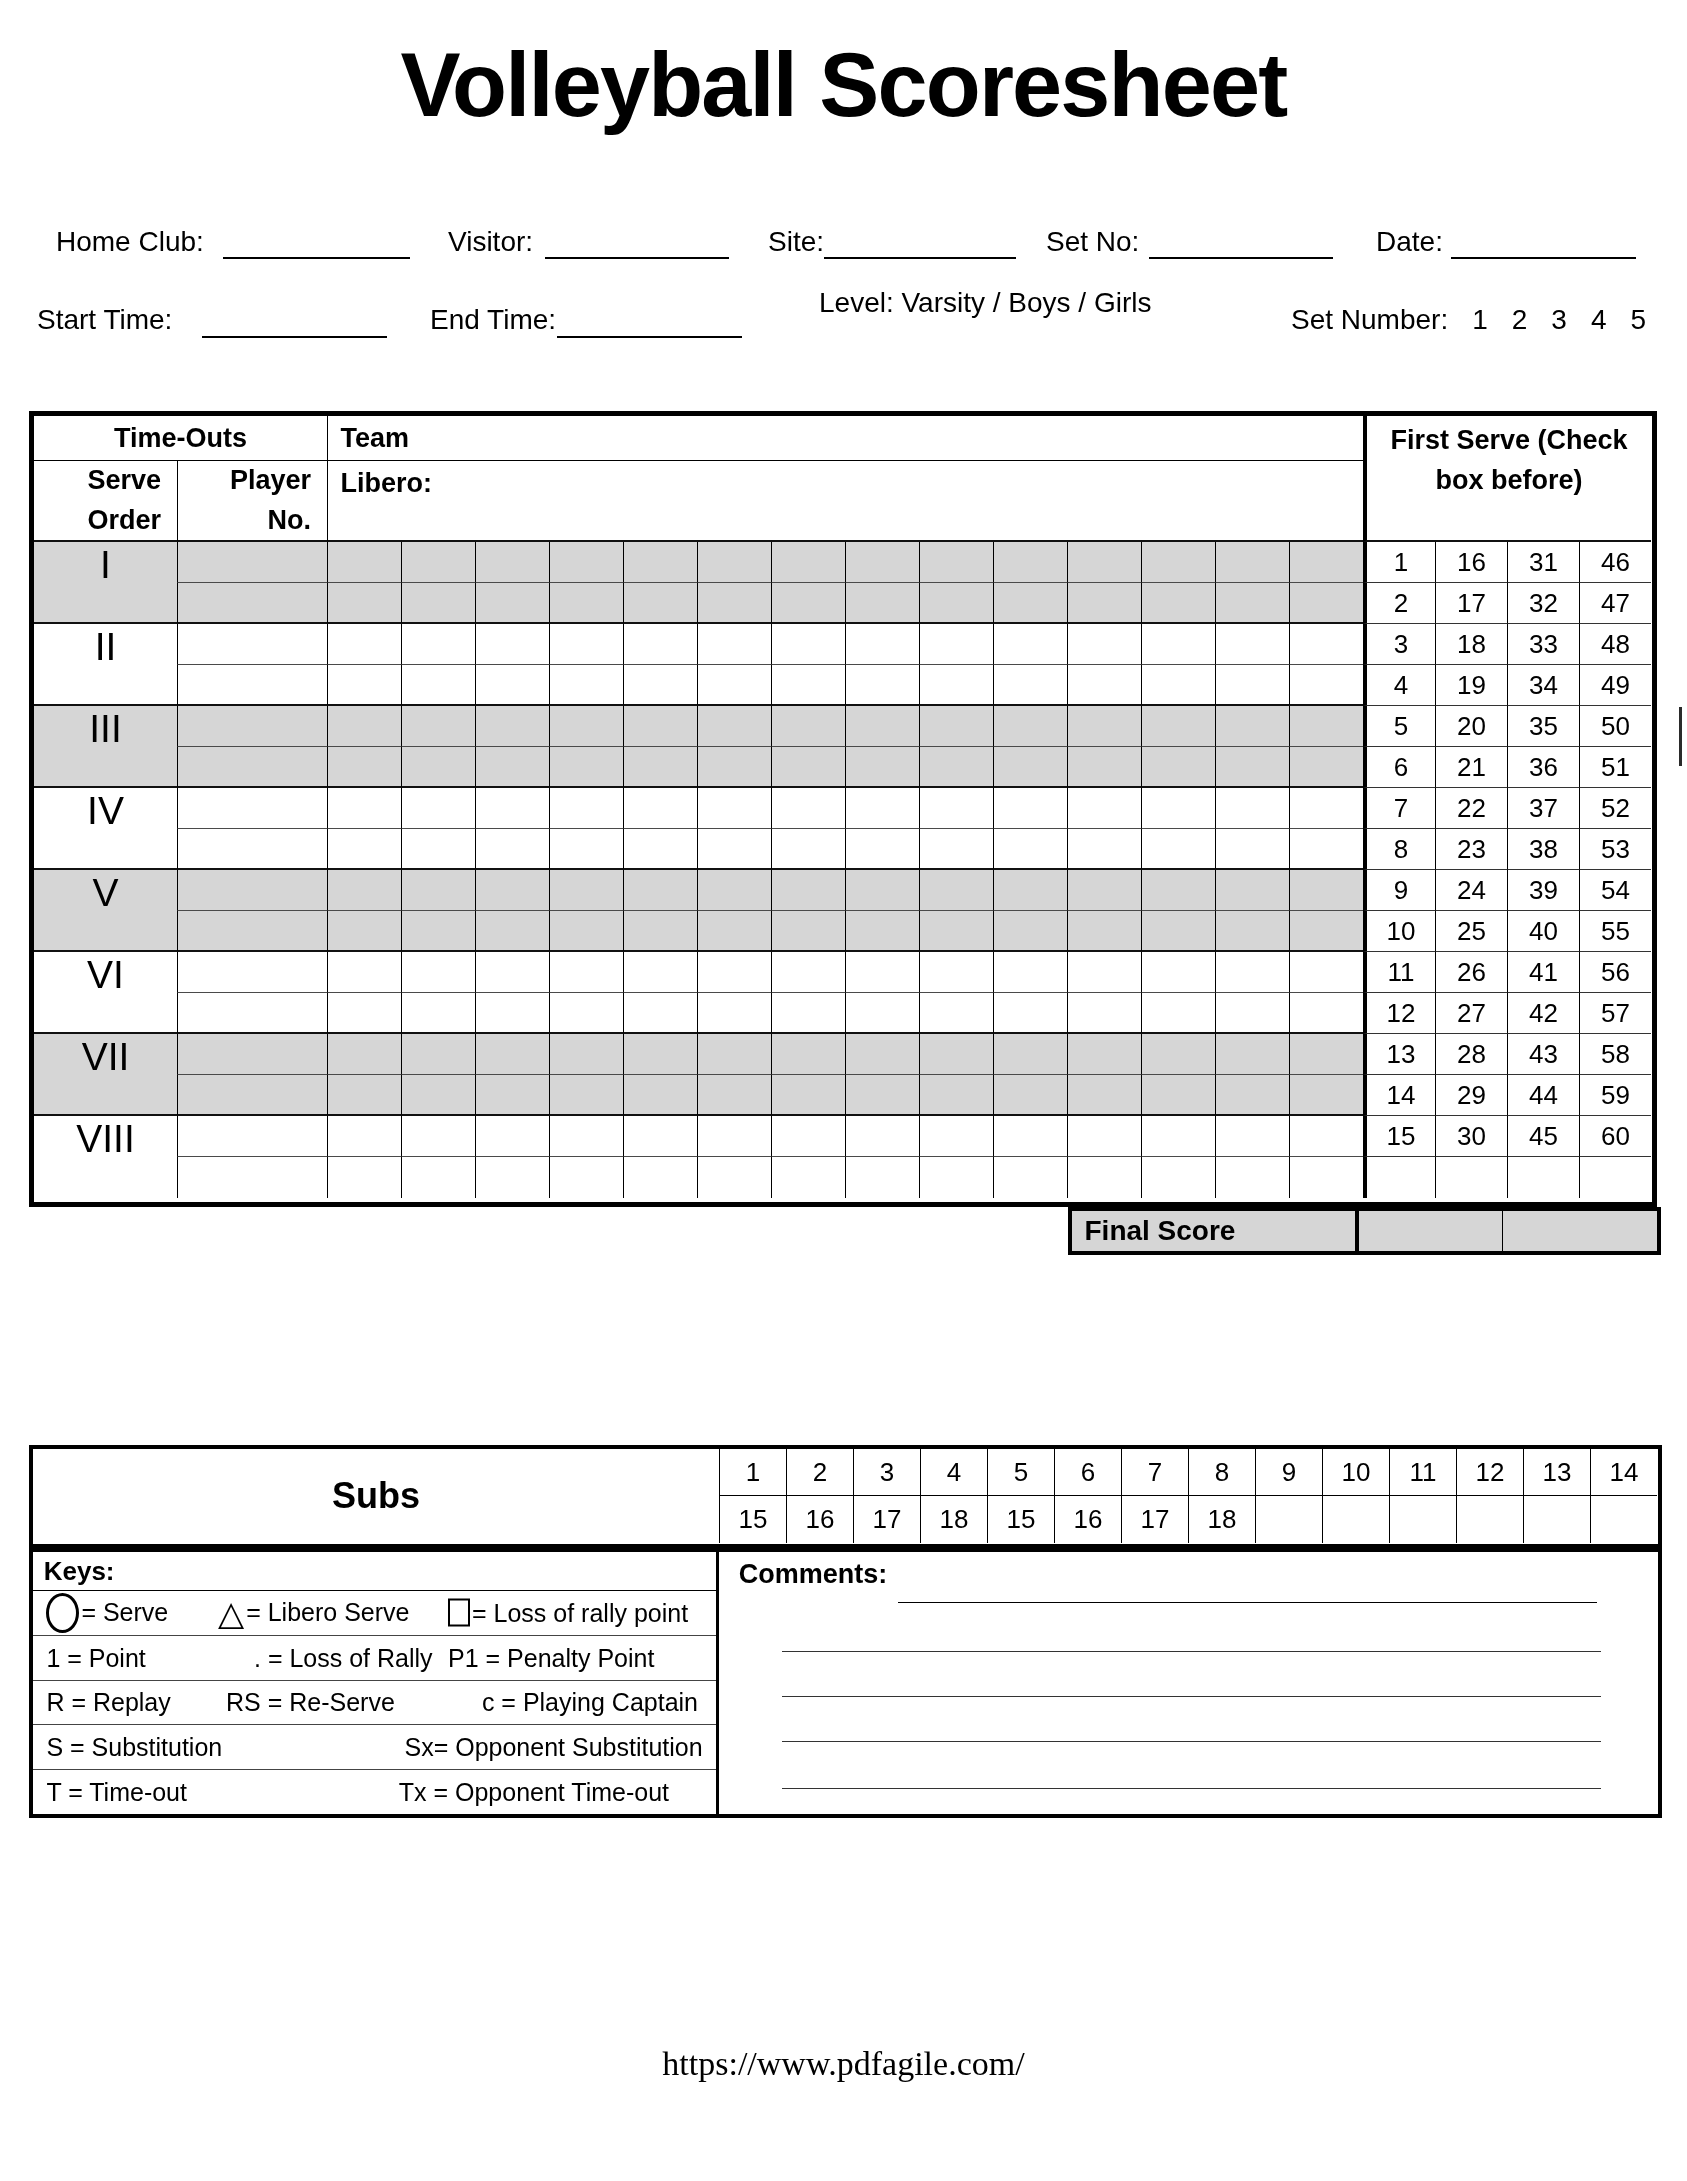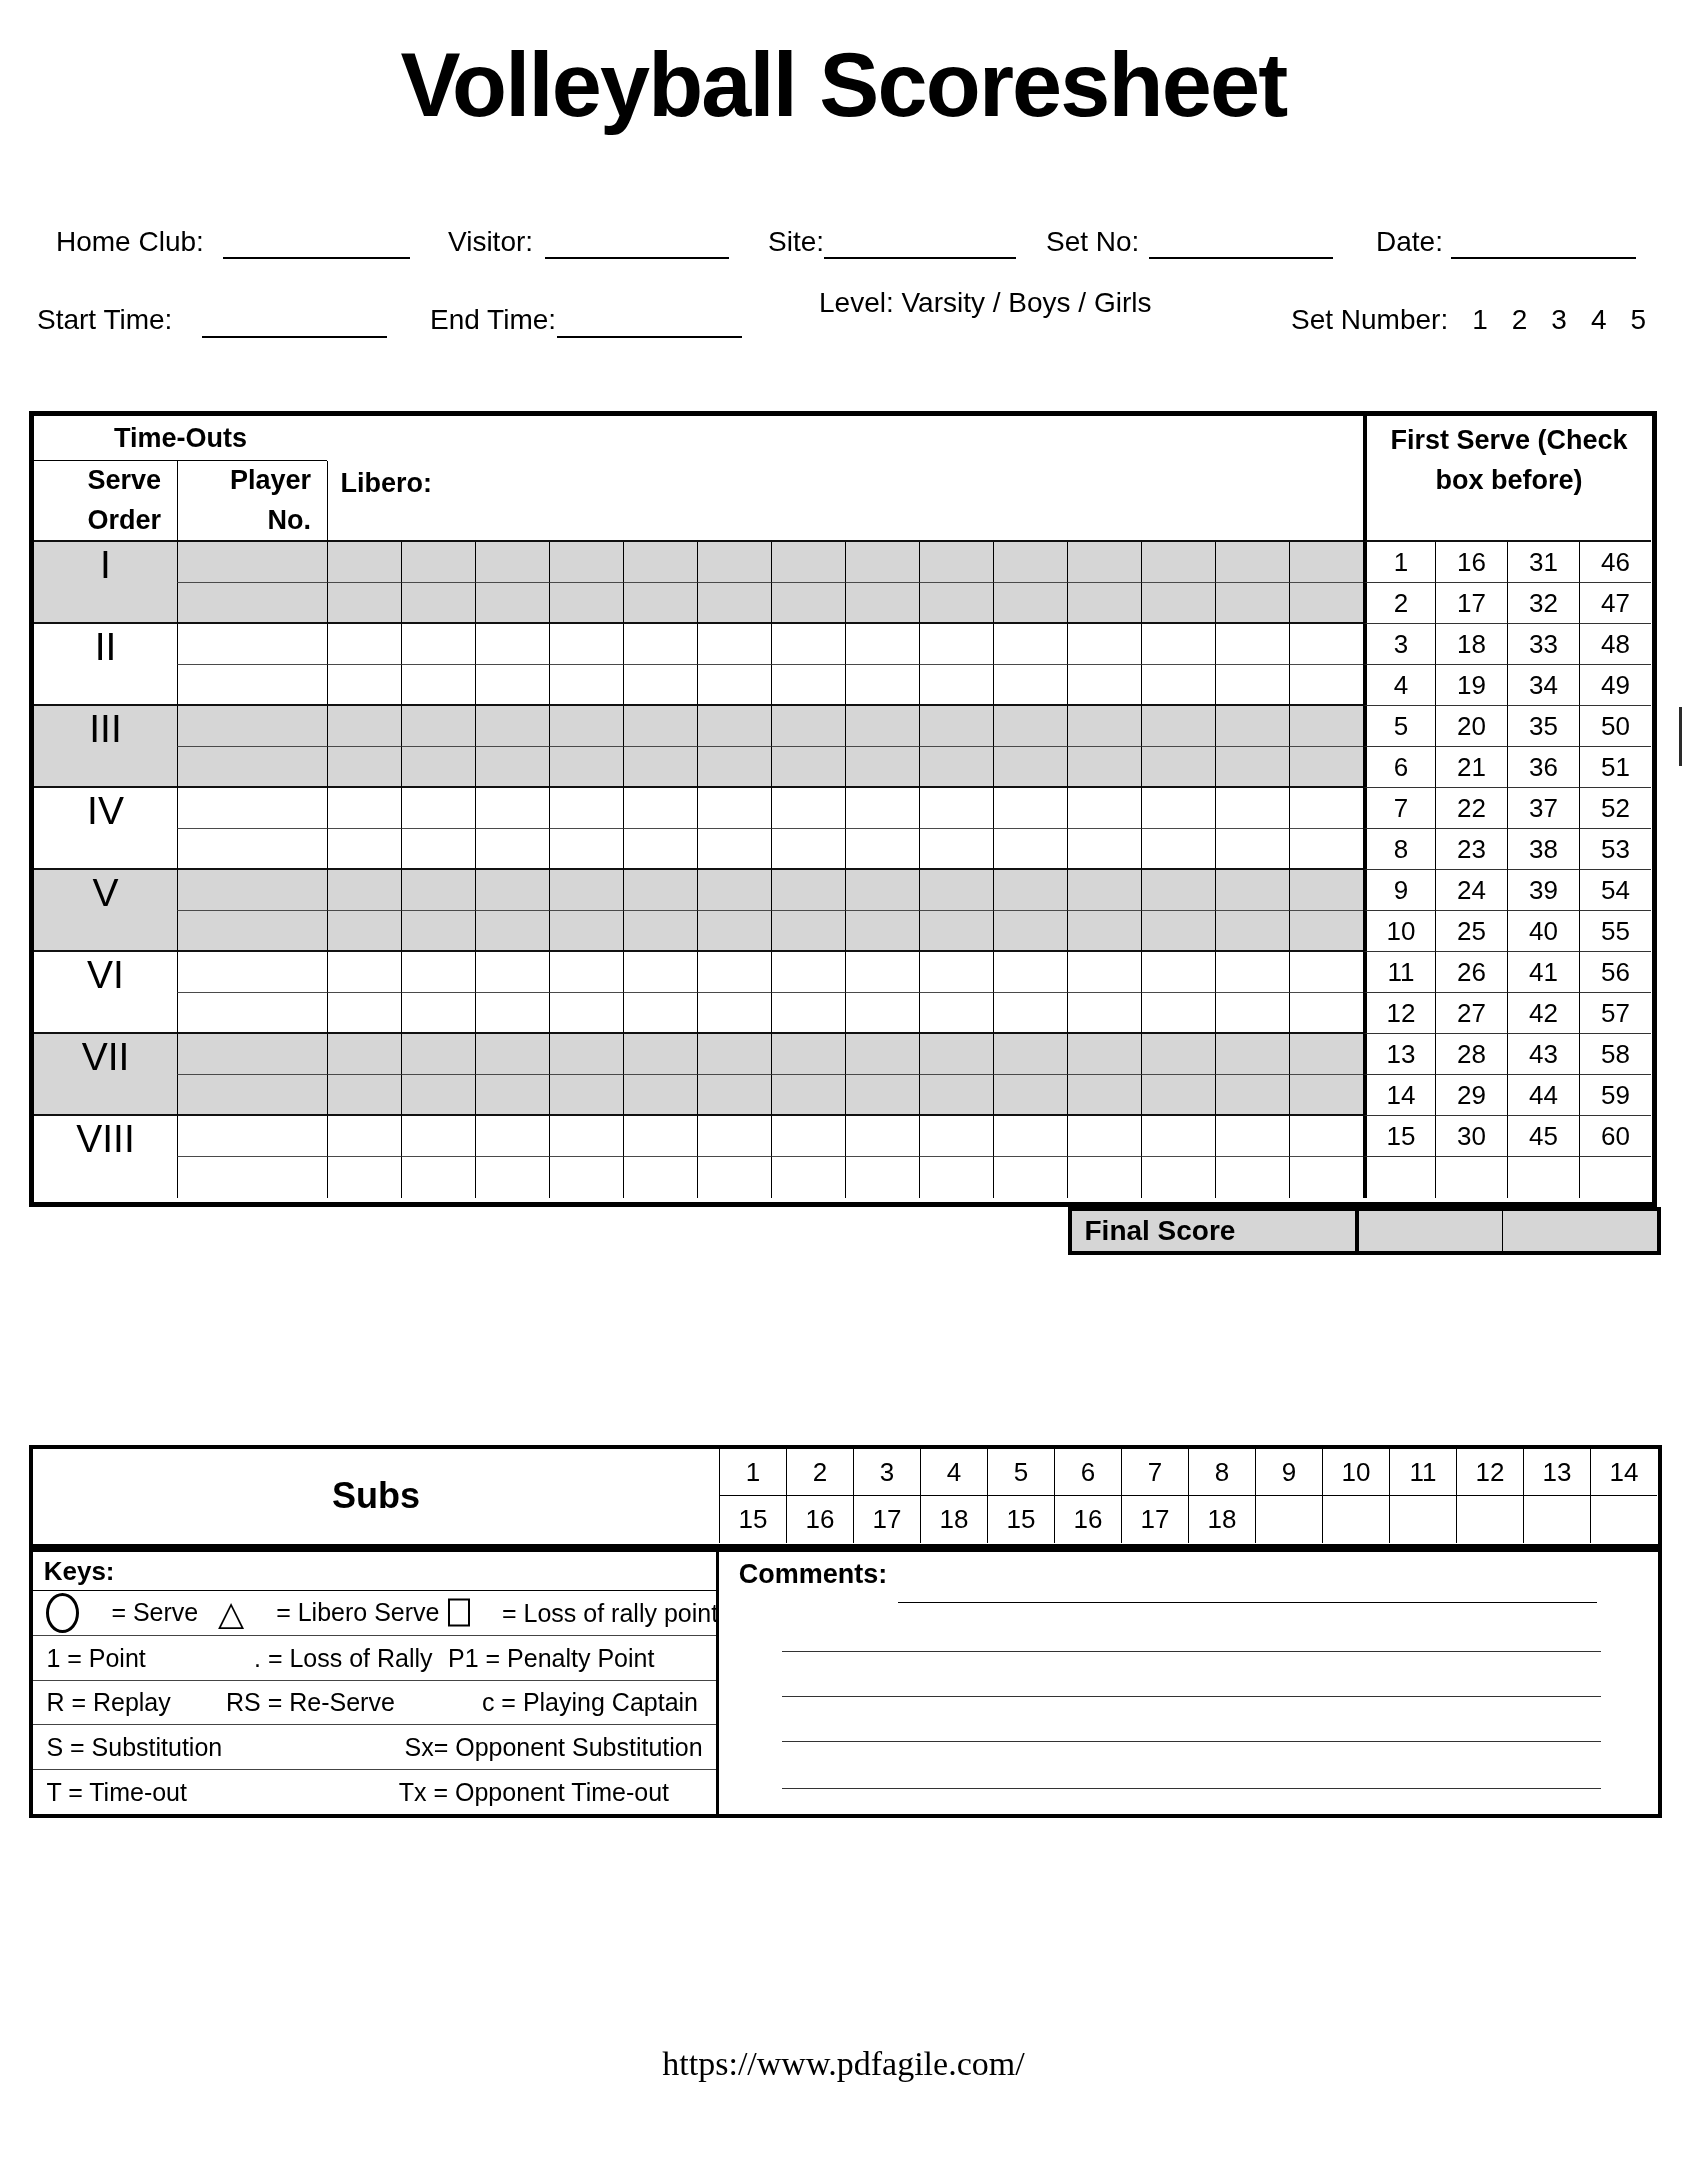--- a/index.html
+++ b/index.html
@@ -59,21 +59,21 @@
     border:4.5px solid #000;box-sizing:border-box;display:flex;background:#fff;}
   #keys-col{width:686px;border-right:3.6px solid #000;box-sizing:border-box;
     display:flex;flex-direction:column;}
   #comments-col{flex:1;position:relative;}
   .keys-title{height:39px;border-bottom:1.8px solid #000;font-weight:700;font-size:26px;
     display:flex;align-items:center;padding-left:10.7px;box-sizing:border-box;}
   .krow{position:relative;flex:1;border-bottom:1.8px solid #444;box-sizing:border-box;}
   .krow:last-child{border-bottom:none;}
   .kitem{position:absolute;top:50%;transform:translateY(-50%);font-size:25px;white-space:nowrap;}
   .kgroup{position:absolute;top:50%;transform:translateY(-50%);display:flex;
-    align-items:center;gap:32px;font-size:25px;white-space:nowrap;}
+    align-items:center;gap:2px;font-size:25px;white-space:nowrap;}
   .sym-circle{width:27px;height:34px;border:3.6px solid #000;border-radius:50%;display:inline-block;}
   .sym-triangle{font-family:"DejaVu Sans",sans-serif;font-size:34px;line-height:1;}
   .sym-square{width:18px;height:24px;border:2.7px solid #000;display:inline-block;}
   .comments-label{position:absolute;left:19.7px;top:7.2px;font-weight:700;font-size:27px;}
   .cline{position:absolute;border-top:1.8px solid #333;height:0;}
   .cline.first{border-top-color:#000;}
   
   .footer{position:absolute;top:2045px;left:0;width:100%;text-align:center;
     font-family:"Liberation Serif",serif;font-size:34px;}
   .edge-artifact{position:absolute;left:1679px;top:707px;width:2.7px;height:59px;background:#2a2a2a;}
@@ -103,20 +103,21 @@
   <span>Set Number:</span>
 <span class="opt">1</span>
     <span class="opt">2</span>
     <span class="opt">3</span>
     <span class="opt">4</span>
     <span class="opt">5</span>
   </div>
 
 <div id="main-grid">
   <div class="c hdr bb2 center" style="grid-area:1/1/2/3">Time-Outs</div>
+  <div class="c hdr bl2 bb2 leftpad" style="grid-area:1/3/2/17">Team</div>
   <div class="c hdr bl5 bb3 fsh" style="grid-area:1/17/3/21">First Serve (Check box  before)</div>
   <div class="c hdr bb3 center2" style="grid-area:2/1/3/2">Serve Order</div>
   <div class="c hdr bl2 bb3 center2" style="grid-area:2/2/3/3">Player No.</div>
   <div class="c hdr bl2 bb3 topleft" style="grid-area:2/3/3/17">Libero:</div>
 
 <div class="c serve-cell shade bb3" style="grid-area: 3 / 1 / 5 / 2;">I</div>
     <div class="c bl2 bbg shade" style="grid-area: 3 / 2 / 4 / 3;"></div>
     <div class="c bl2 bbg shade" style="grid-area: 3 / 3 / 4 / 4;"></div>
     <div class="c bl2 bbg shade" style="grid-area: 3 / 4 / 4 / 5;"></div>
     <div class="c bl2 bbg shade" style="grid-area: 3 / 5 / 4 / 6;"></div>

